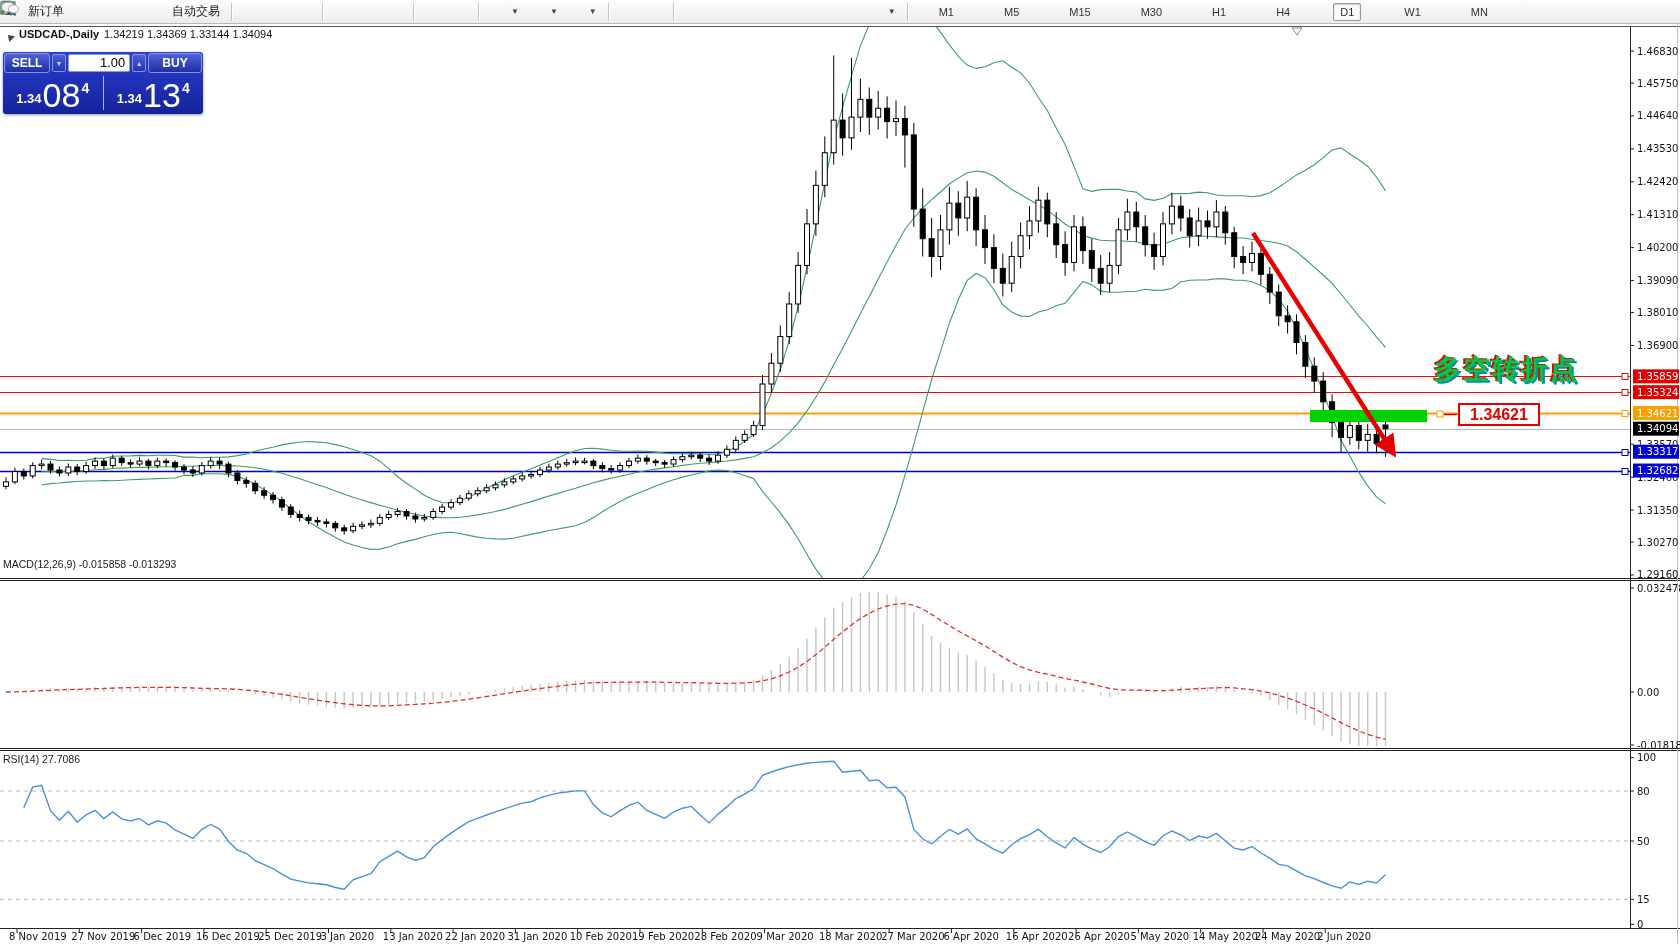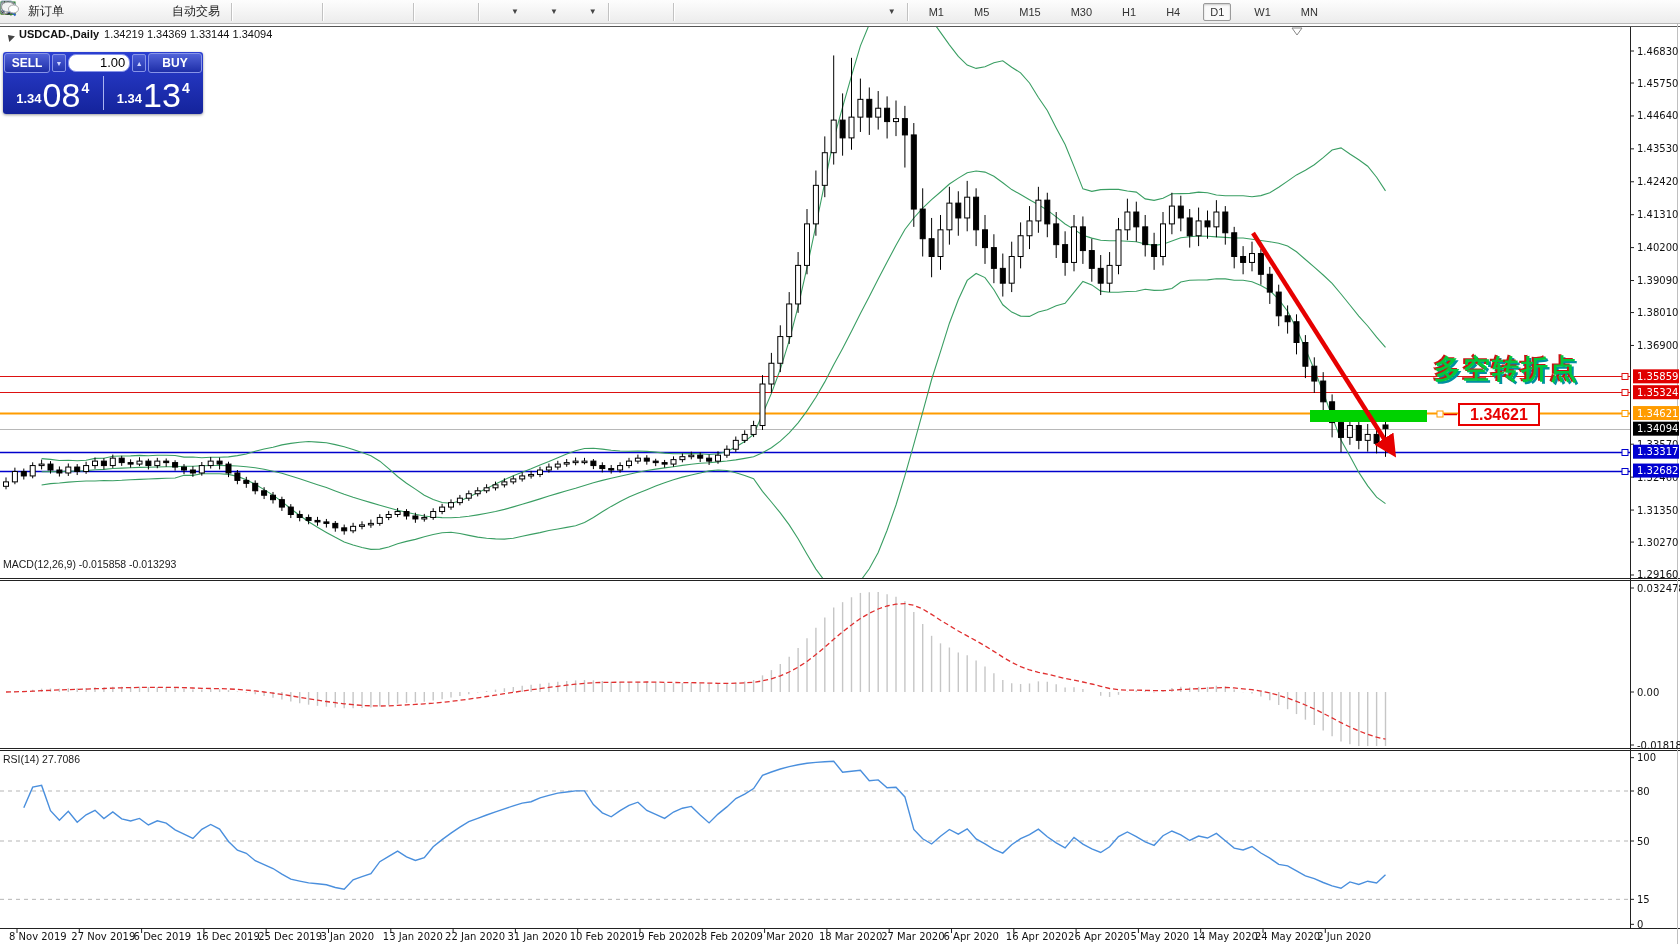--- a/index.html
+++ b/index.html
@@ -6,39 +6,39 @@
   #stage{position:relative;width:1680px;height:944px;overflow:hidden;background:#fff;}
   
   #toolbar{position:absolute;left:0;top:0;width:1680px;height:23px;
     background:linear-gradient(#fdfdfd,#ececec);border-bottom:1px solid #b9b9b9;
     display:flex;align-items:center;font-size:12px;color:#222;}
   .tb-group{display:flex;align-items:center;height:100%;padding:0 3px;}
   .tb-sep{width:1px;height:18px;background:#c2c2c2;margin:0 3px;box-shadow:1px 0 0 #fff;}
   .tb-btn{display:flex;align-items:center;gap:4px;padding:2px 5px;border-radius:2px;cursor:default;}
   .tb-ico{width:16px;height:16px;display:inline-block;flex:0 0 auto;}
   .caret{font-size:8px;color:#444;margin-left:1px;}
-  .tf-btn{font-size:11px;color:#333;padding:2px 6px;margin:0 8px;border:1px solid transparent;border-radius:2px;}
+  .tf-btn{font-size:11px;color:#333;padding:2px 6px;margin:0 18px;border:1px solid transparent;border-radius:2px;}
   .tf-btn.active{background:#fafafa;border:1px solid #9a9a9a;box-shadow:inset 0 1px 2px rgba(0,0,0,.2);}
   #tb-right{margin-left:auto;display:flex;align-items:center;padding-right:8px;gap:10px;}
   
   #symline{position:absolute;left:6px;top:28px;font-size:11px;color:#111;display:flex;align-items:flex-end;gap:5px;}
   #symline .tri{width:0;height:0;border-left:4px solid transparent;border-right:4px solid transparent;border-bottom:6px solid #444;transform:rotate(-45deg);}
   
   #trade{position:absolute;left:3px;top:52px;width:200px;height:62px;
     background:linear-gradient(#2b3fd1,#14239b);border-radius:3px;color:#fff;
     box-shadow:0 1px 3px rgba(0,0,0,.4);font-family:"Liberation Sans",sans-serif;}
   #trade .row1{display:flex;height:22px;align-items:stretch;}
   .tr-btn{flex:0 0 auto;display:flex;align-items:center;justify-content:center;
     background:linear-gradient(#5163d8,#1e2ea8);border:1px solid #8794e8;border-radius:3px;
     font-size:12px;font-weight:bold;color:#fff;}
   #sell-btn{width:44px;margin:1px;}
   #buy-btn{width:52px;margin:1px;}
   .spin{width:13px;margin:2px 1px;background:linear-gradient(#4c5ed6,#2335b0);border:1px solid #8794e8;border-radius:2px;
     display:flex;align-items:center;justify-content:center;font-size:7px;color:#cfd6ff;}
-  #vol{width:58px;margin:2px 1px;background:#fff;color:#000;border:1px solid #8794e8;border-radius:8px;
+  #vol{width:58px;margin:2px 1px;background:#fff;color:#000;border:1px solid #8794e8;border-radius:2px;
     font-size:13px;text-align:right;padding:0 4px;}
   #trade .row2{display:flex;height:38px;}
   .px{flex:1;display:flex;align-items:flex-end;justify-content:center;padding-bottom:2px;}
   .px .small{font-size:13px;font-weight:bold;margin:0 1px 4px 0;}
   .px .big{font-size:34px;font-weight:normal;line-height:30px;}
   .px .sup{font-size:14px;font-weight:bold;margin:0 0 14px 1px;}
   #px-div{width:1px;background:#aab4f0;margin:2px 0;}
   
   .pane-label{position:absolute;left:3px;font-size:10.5px;color:#1a1a1a;}
   

